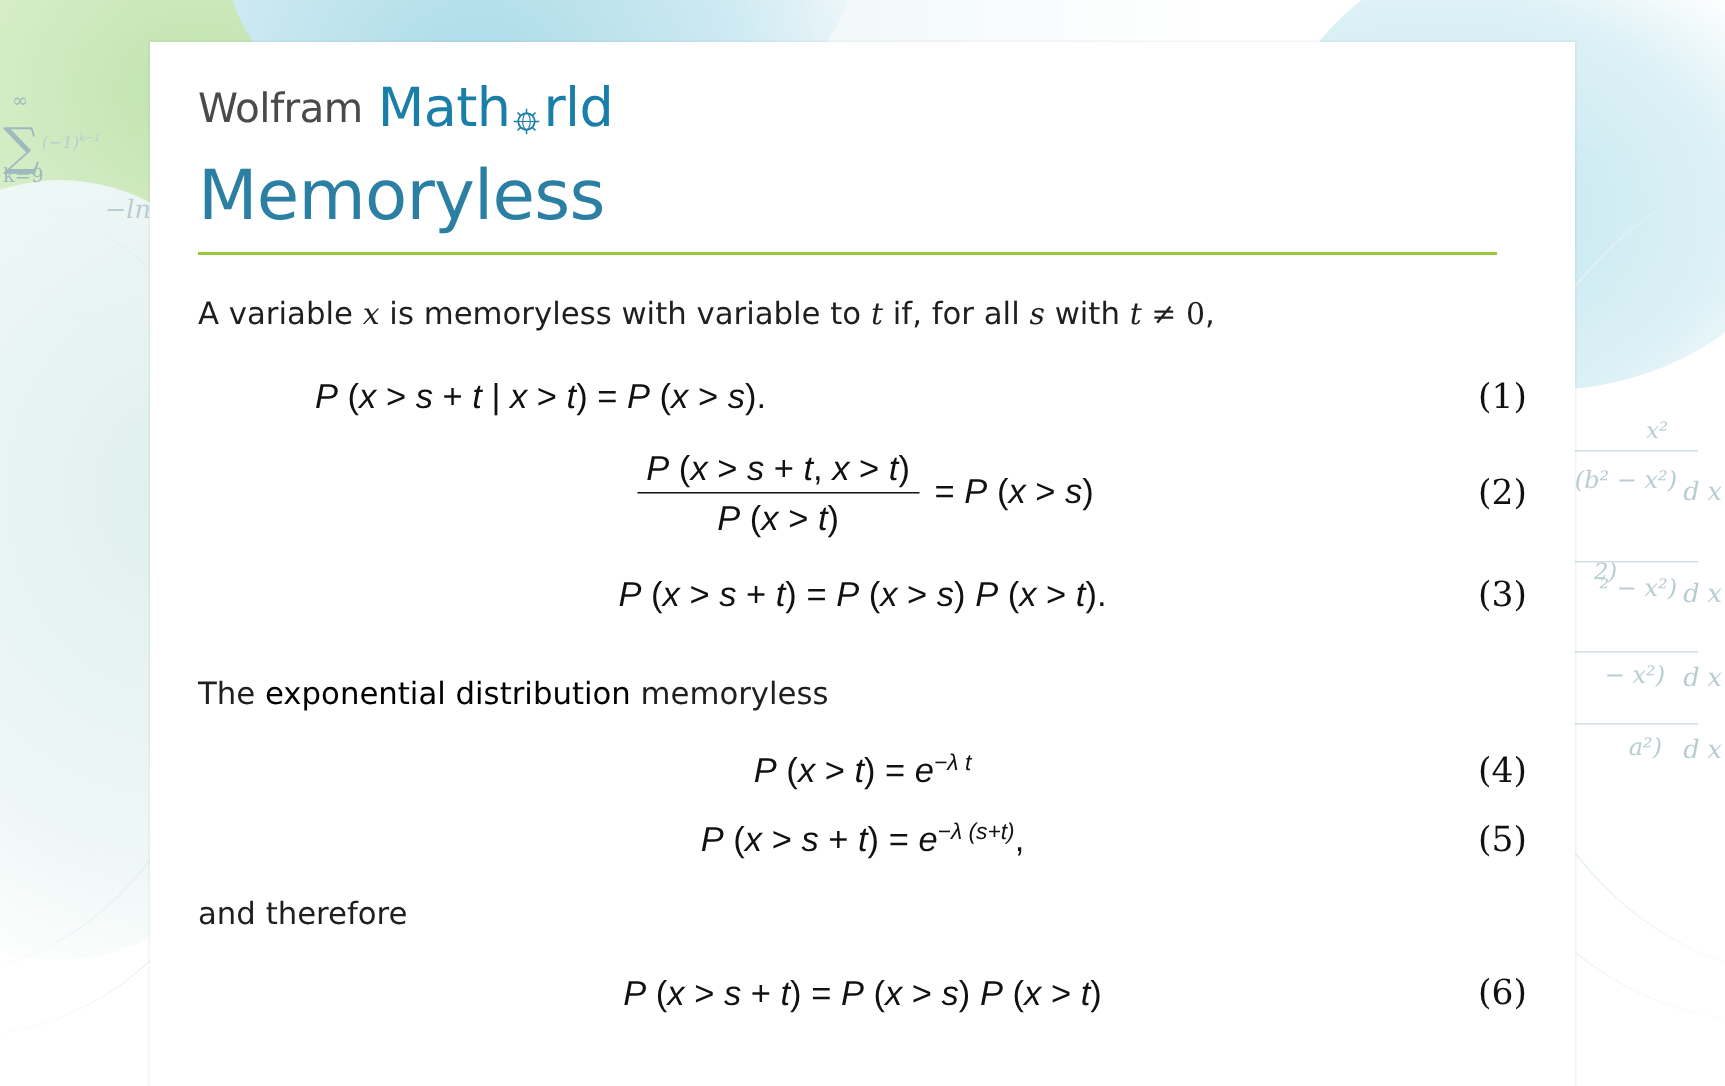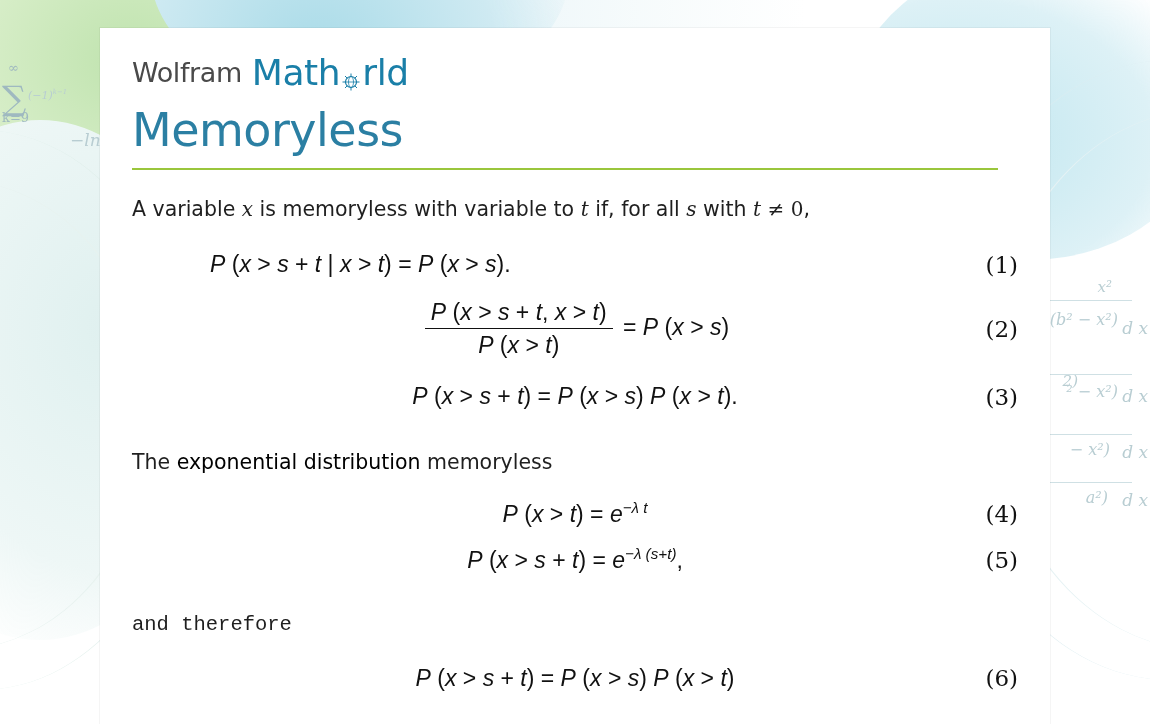--- a/index.html
+++ b/index.html
@@ -386,21 +386,21 @@
       <span class="eq-num">(4)</span>
     </div>
 
     <div class="eq-row tight" style="margin-top:6px;">
       <span class="eq">
         <i>P</i> (<i>x</i> &gt; <i>s</i> + <i>t</i>) = <i>e</i><span class="exp">−λ (<i>s</i>+<i>t</i>)</span>,
       </span>
       <span class="eq-num">(5)</span>
     </div>
 
-    <div class="para" style="margin-top:32px;font-family:Liberation Mono, monospace;">and therefore</div>
+    <div class="para" style="margin-top:16px;">and therefore</div>
 
     <div class="eq-row" style="margin-top:20px;">
       <span class="eq">
         <i>P</i> (<i>x</i> &gt; <i>s</i> + <i>t</i>) = <i>P</i> (<i>x</i> &gt; <i>s</i>) <i>P</i> (<i>x</i> &gt; <i>t</i>)
       </span>
       <span class="eq-num">(6)</span>
     </div>
 
   </div>
 </div>

